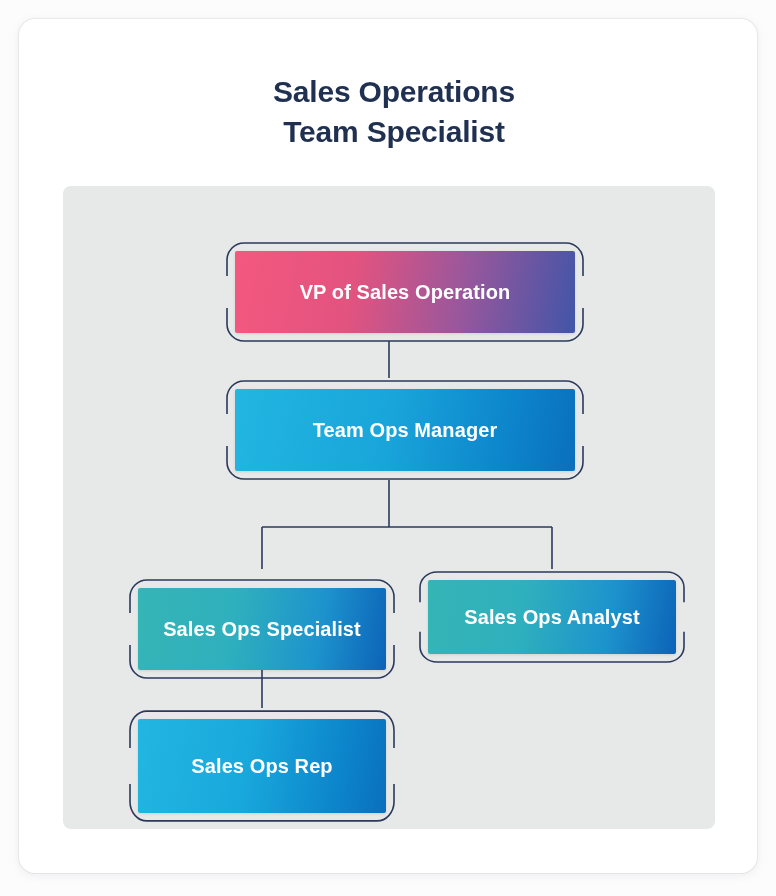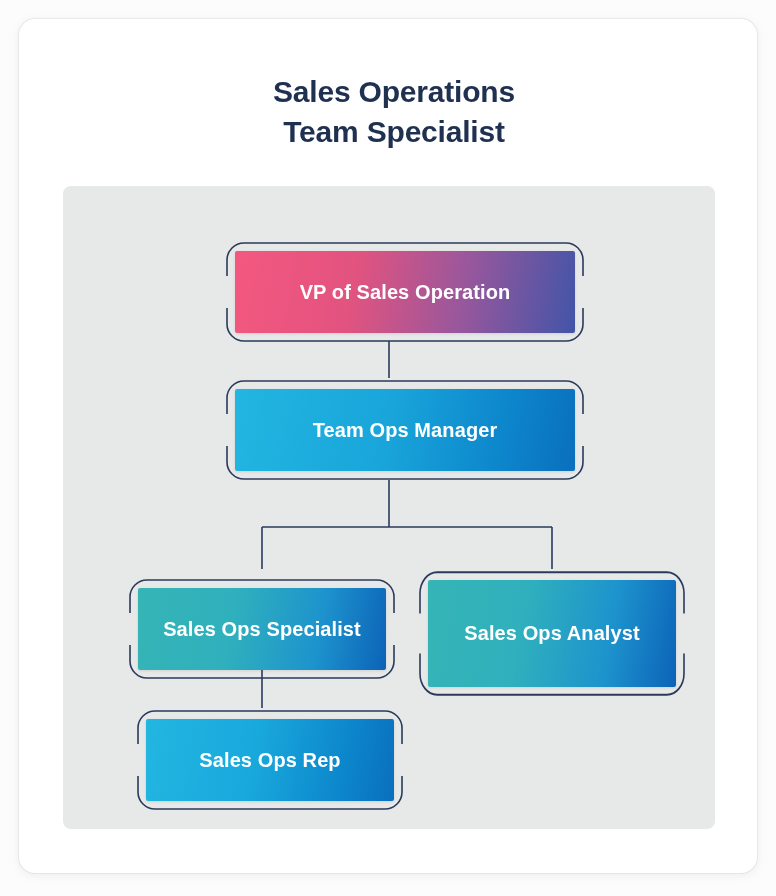--- a/index.html
+++ b/index.html
@@ -167,33 +167,33 @@
           <path d="M 18 1 H 248 A 17 17 0 0 1 265 18 V 34
                    M 265 66 V 82 A 17 17 0 0 1 248 99 H 18
                    A 17 17 0 0 1 1 82 V 66
                    M 1 34 V 18 A 17 17 0 0 1 18 1" fill="none" stroke="#2b3a5c" stroke-width="1.6"></path>
         </svg>
         <div class="node-fill grad-specialist">
           <span class="node-label">Sales Ops Specialist</span>
         </div>
       </div>
 
-      <div class="node" style="left:356px; top:385px; width:266px; height:125px;">
+      <div class="node" style="left:356px; top:385px; width:266px; height:92px;">
         <svg class="node-frame" viewBox="0 0 266 100" preserveAspectRatio="none">
           <path d="M 18 1 H 248 A 17 17 0 0 1 265 18 V 34
                    M 265 66 V 82 A 17 17 0 0 1 248 99 H 18
                    A 17 17 0 0 1 1 82 V 66
                    M 1 34 V 18 A 17 17 0 0 1 18 1" fill="none" stroke="#2b3a5c" stroke-width="1.6"></path>
         </svg>
         <div class="node-fill grad-analyst">
           <span class="node-label">Sales Ops Analyst</span>
         </div>
       </div>
 
-      <div class="node" style="left:74px; top:524px; width:266px; height:100px;">
+      <div class="node" style="left:66px; top:524px; width:266px; height:112px;">
         <svg class="node-frame" viewBox="0 0 266 100" preserveAspectRatio="none">
           <path d="M 18 1 H 248 A 17 17 0 0 1 265 18 V 34
                    M 265 66 V 82 A 17 17 0 0 1 248 99 H 18
                    A 17 17 0 0 1 1 82 V 66
                    M 1 34 V 18 A 17 17 0 0 1 18 1" fill="none" stroke="#2b3a5c" stroke-width="1.6"></path>
         </svg>
         <div class="node-fill grad-rep">
           <span class="node-label">Sales Ops Rep</span>
         </div>
       </div>

